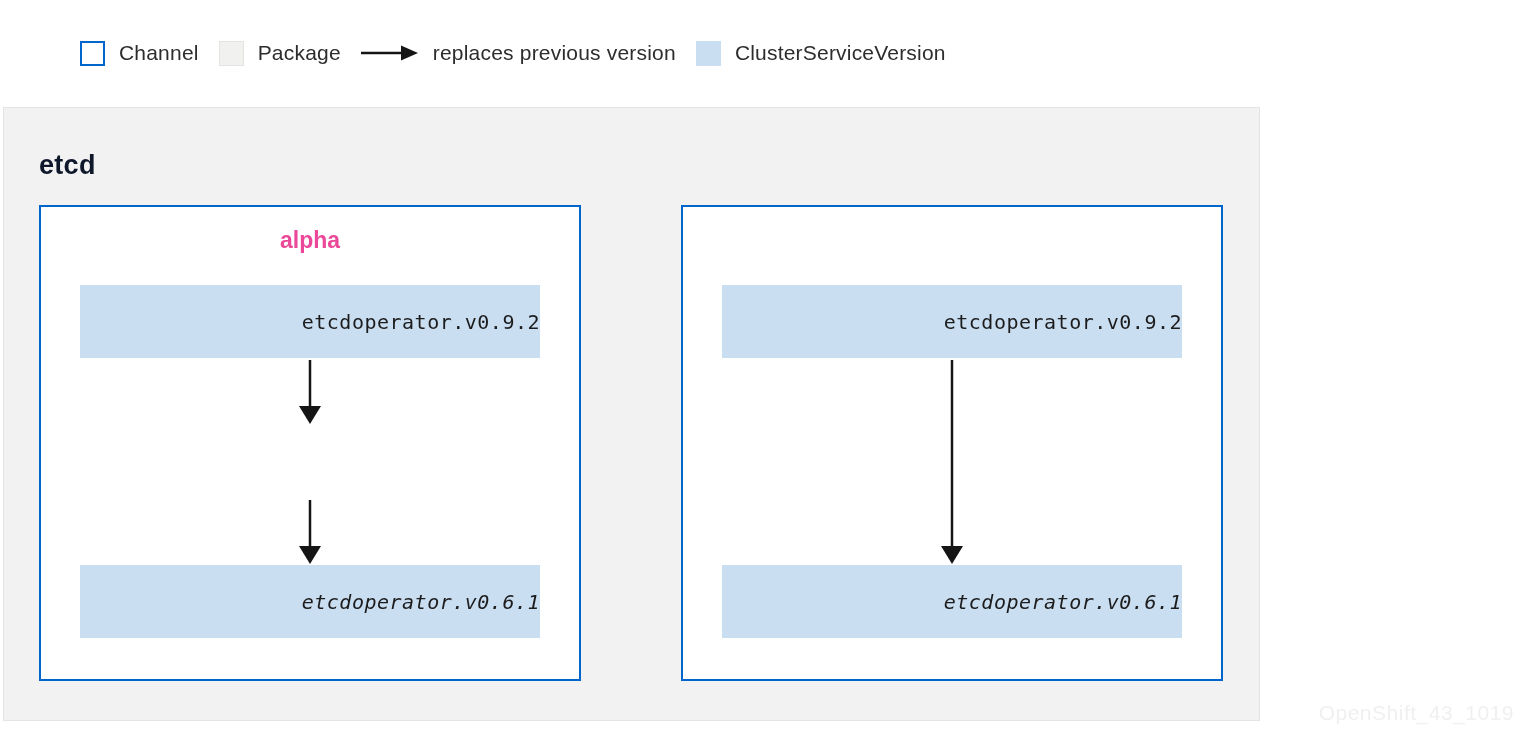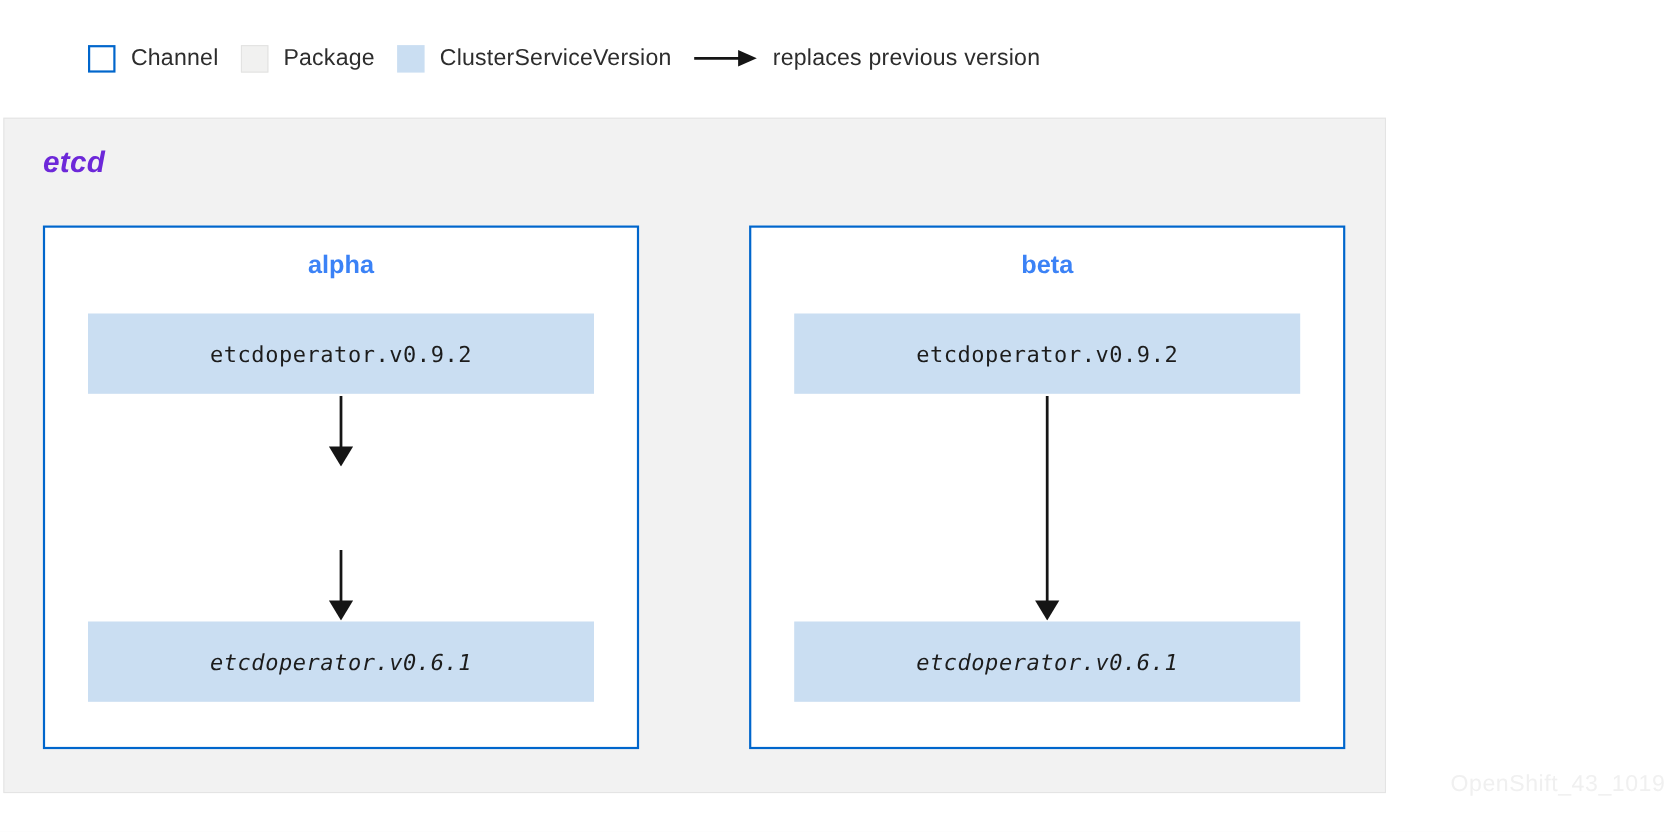--- a/index.html
+++ b/index.html
@@ -30,47 +30,46 @@
   .legend-arrow-icon { display: block; flex: 0 0 auto; }
 
   
   .package-box {
     position: absolute; left: 3px; top: 107px;
     width: 1257px; height: 614px;
     background: #f2f2f2;
     border: 1px solid #e4e4e4;
   }
   .package-title {
-    position: absolute; left: 35px; top: 24px;
-    font-size: 27px; font-weight: bold; color: #6d28d9;
+    position: absolute; left: 35px; top: 42px;
+    font-size: 27px; font-weight: bold; color: #0f172a;
     letter-spacing: 0.3px;
-    font-style: italic;
   }
 
   
   .channel-box {
     position: absolute; top: 97px;
     width: 542px; height: 476px;
     background: #ffffff;
     border: 2px solid #0066cc;
   }
   .channel-alpha { left: 35px; }
   .channel-beta  { left: 677px; }
   .channel-title {
     position: absolute; left: 0; top: 20px; width: 100%;
     text-align: center;
-    font-size: 23px; font-weight: bold; color: #3b82f6;
+    font-size: 23px; font-weight: bold; color: #ec4899;
   }
 
   
   .csv-node {
     position: absolute; left: 39px;
     width: 460px; height: 73px;
     background: #cadef2;
-    display: flex; align-items: center; justify-content: center;
+    display: flex; align-items: center; justify-content: flex-end;
   }
   .csv-label {
     font-family: "DejaVu Sans Mono", "Liberation Mono", monospace;
     font-size: 20px; color: #1c1c1c; letter-spacing: 0.5px;
     white-space: nowrap;
   }
   .csv-row-1 { top: 78px; }
   .csv-row-2 { top: 218px; }
   .csv-row-3 { top: 358px; font-style: italic; }
 
@@ -93,29 +92,29 @@
   <div class="legend">
     <div class="legend-item">
       <span class="swatch swatch-channel"></span>
       <span class="legend-label">Channel</span>
     </div>
     <div class="legend-item">
       <span class="swatch swatch-package"></span>
       <span class="legend-label">Package</span>
     </div>
     <div class="legend-item">
-      <span class="swatch swatch-csv"></span>
-      <span class="legend-label">ClusterServiceVersion</span>
-    </div>
-    <div class="legend-item">
       <svg class="legend-arrow-icon" width="58" height="18" viewBox="0 0 58 18">
         <line x1="0" y1="9" x2="41" y2="9" stroke="#151515" stroke-width="2.5"></line>
         <polygon points="40,1.5 40,16.5 57,9" fill="#151515"></polygon>
       </svg>
       <span class="legend-label">replaces previous version</span>
+    </div>
+    <div class="legend-item">
+      <span class="swatch swatch-csv"></span>
+      <span class="legend-label">ClusterServiceVersion</span>
     </div>
   </div>
 
   <div class="package-box">
     <div class="package-title">etcd</div>
 
     <div class="channel-box channel-alpha">
       <div class="channel-title">alpha</div>
 
       <div class="csv-node csv-row-1">
@@ -132,21 +131,20 @@
         <line x1="15" y1="0" x2="15" y2="47" stroke="#151515" stroke-width="2.5"></line>
         <polygon points="4,46 26,46 15,64" fill="#151515"></polygon>
       </svg>
 
       <div class="csv-node csv-row-3">
         <span class="csv-label">etcdoperator.v0.6.1</span>
       </div>
     </div>
 
     <div class="channel-box channel-beta">
-      <div class="channel-title">beta</div>
 
       <div class="csv-node csv-row-1">
         <span class="csv-label">etcdoperator.v0.9.2</span>
       </div>
 
       <svg class="arrow-v arrow-v-long" width="30" height="204" viewBox="0 0 30 204">
         <line x1="15" y1="0" x2="15" y2="187" stroke="#151515" stroke-width="2.5"></line>
         <polygon points="4,186 26,186 15,204" fill="#151515"></polygon>
       </svg>
 

